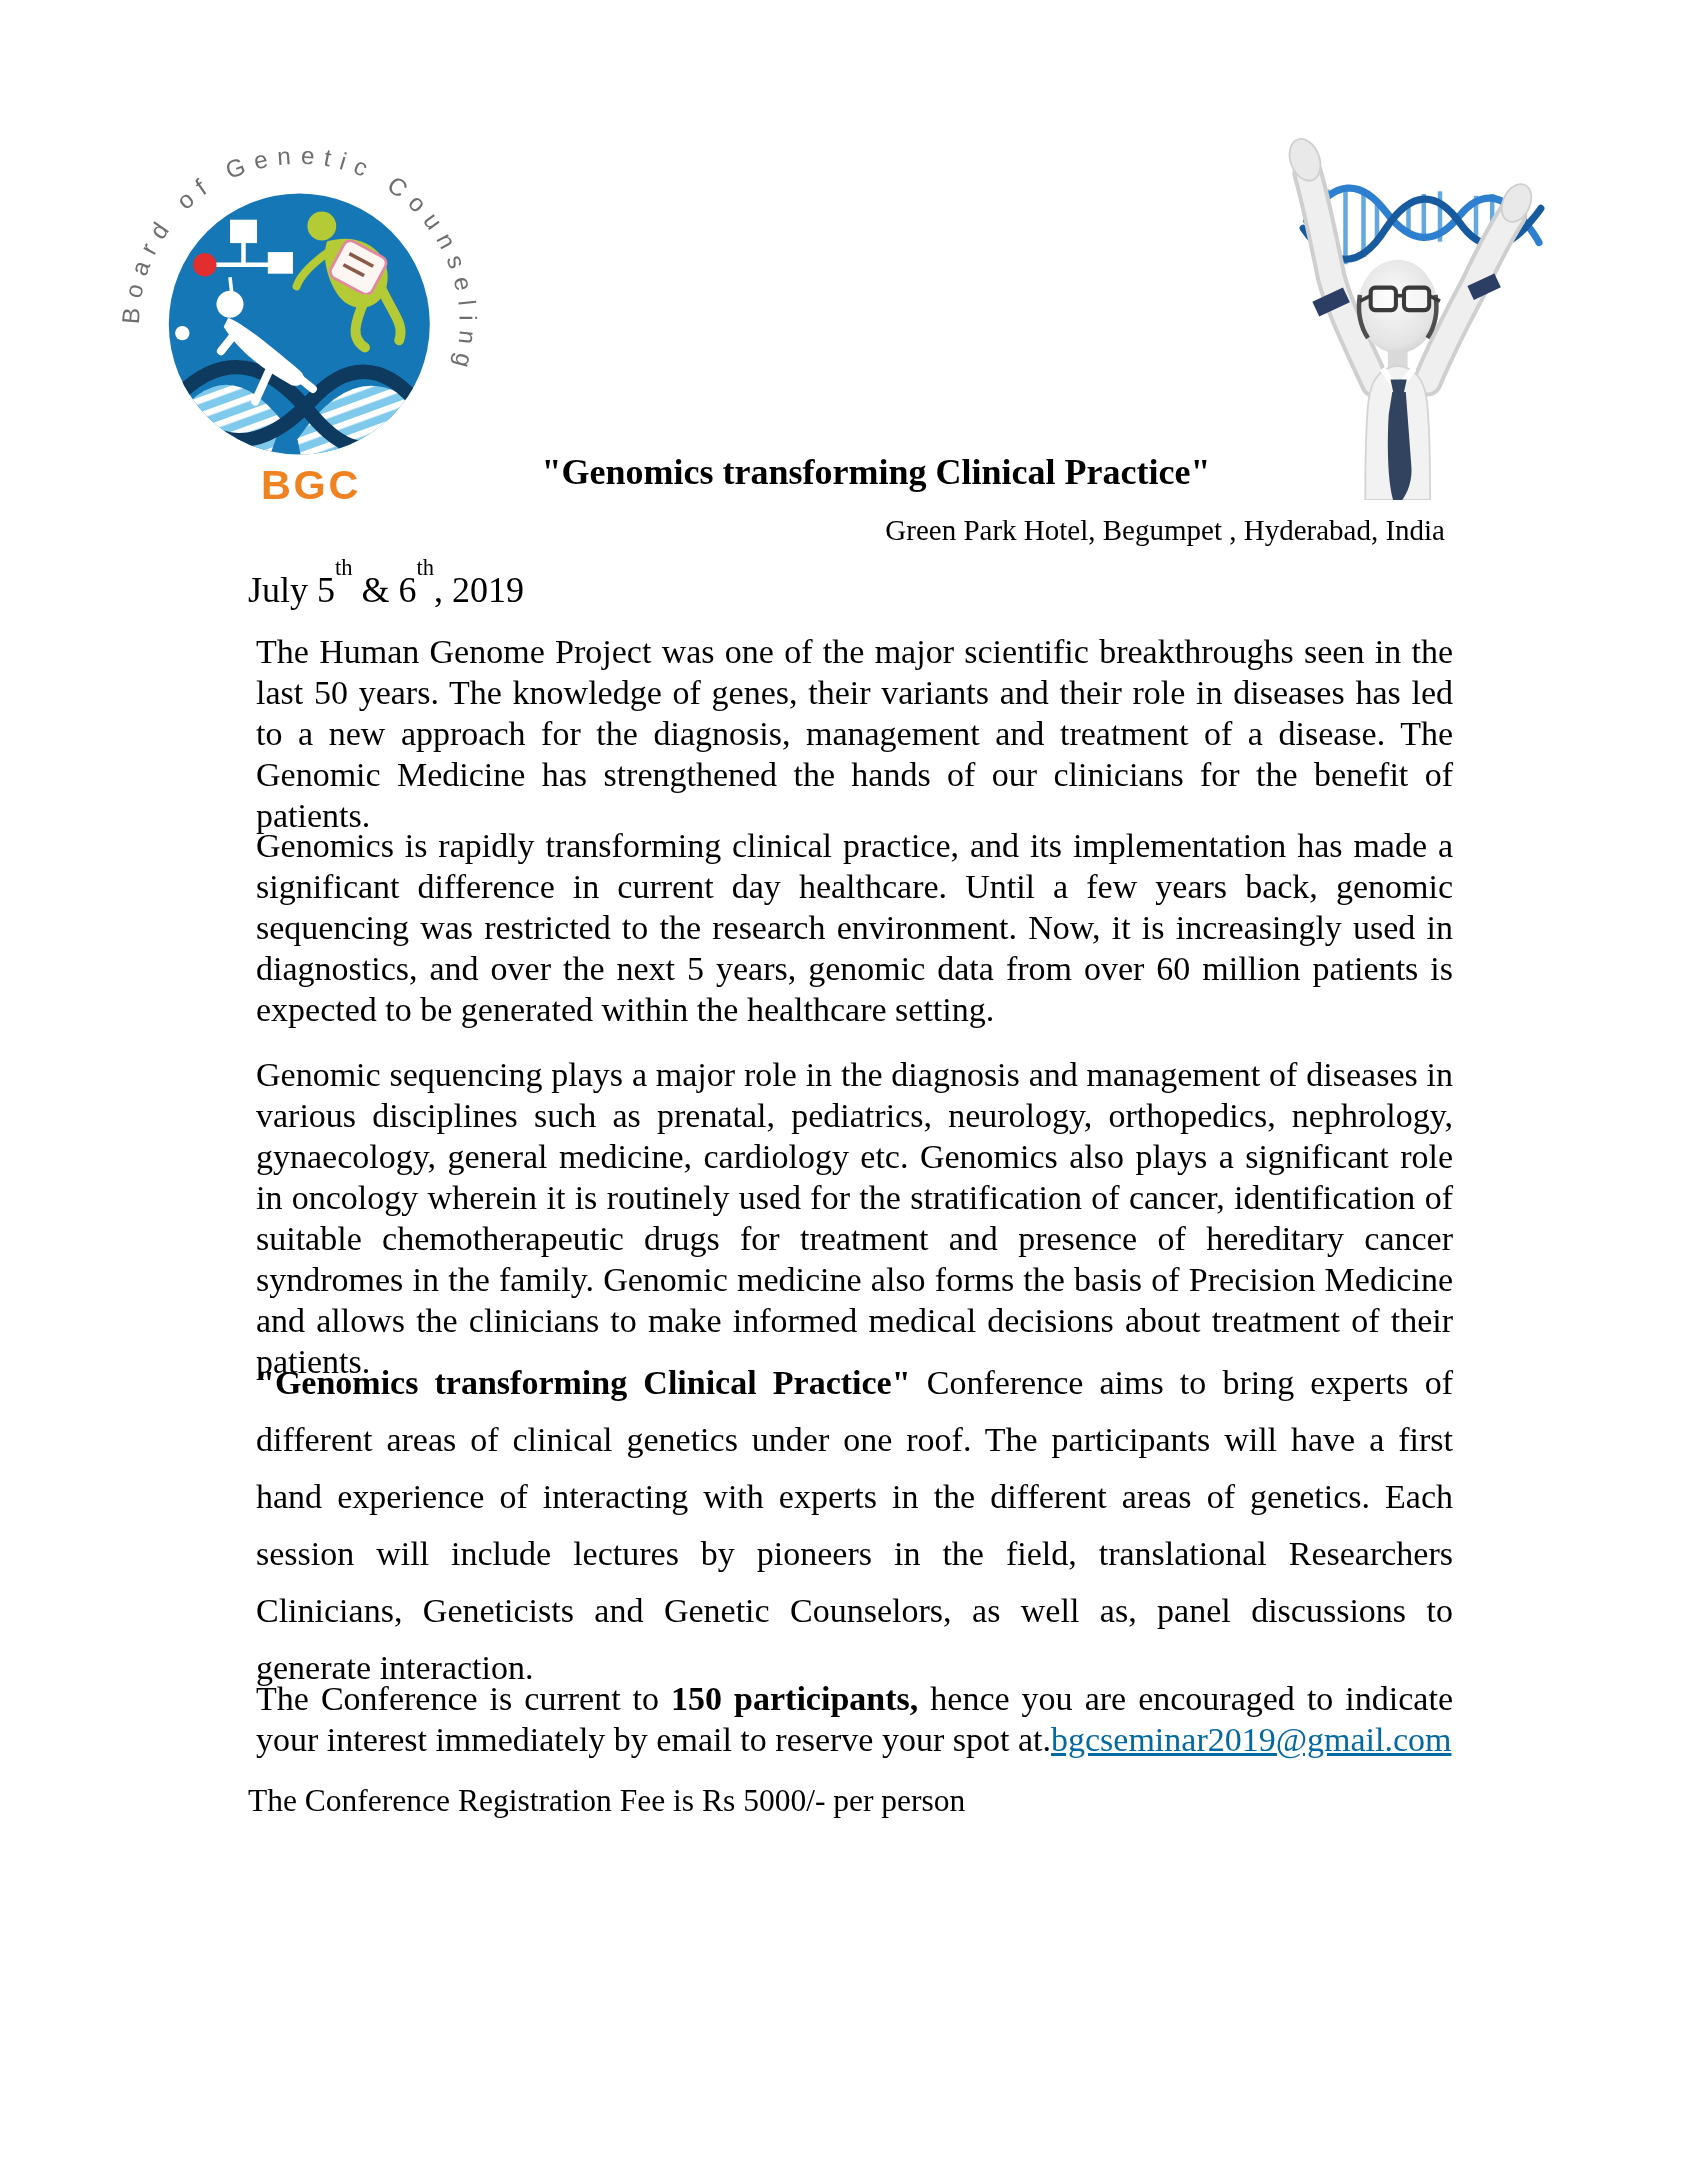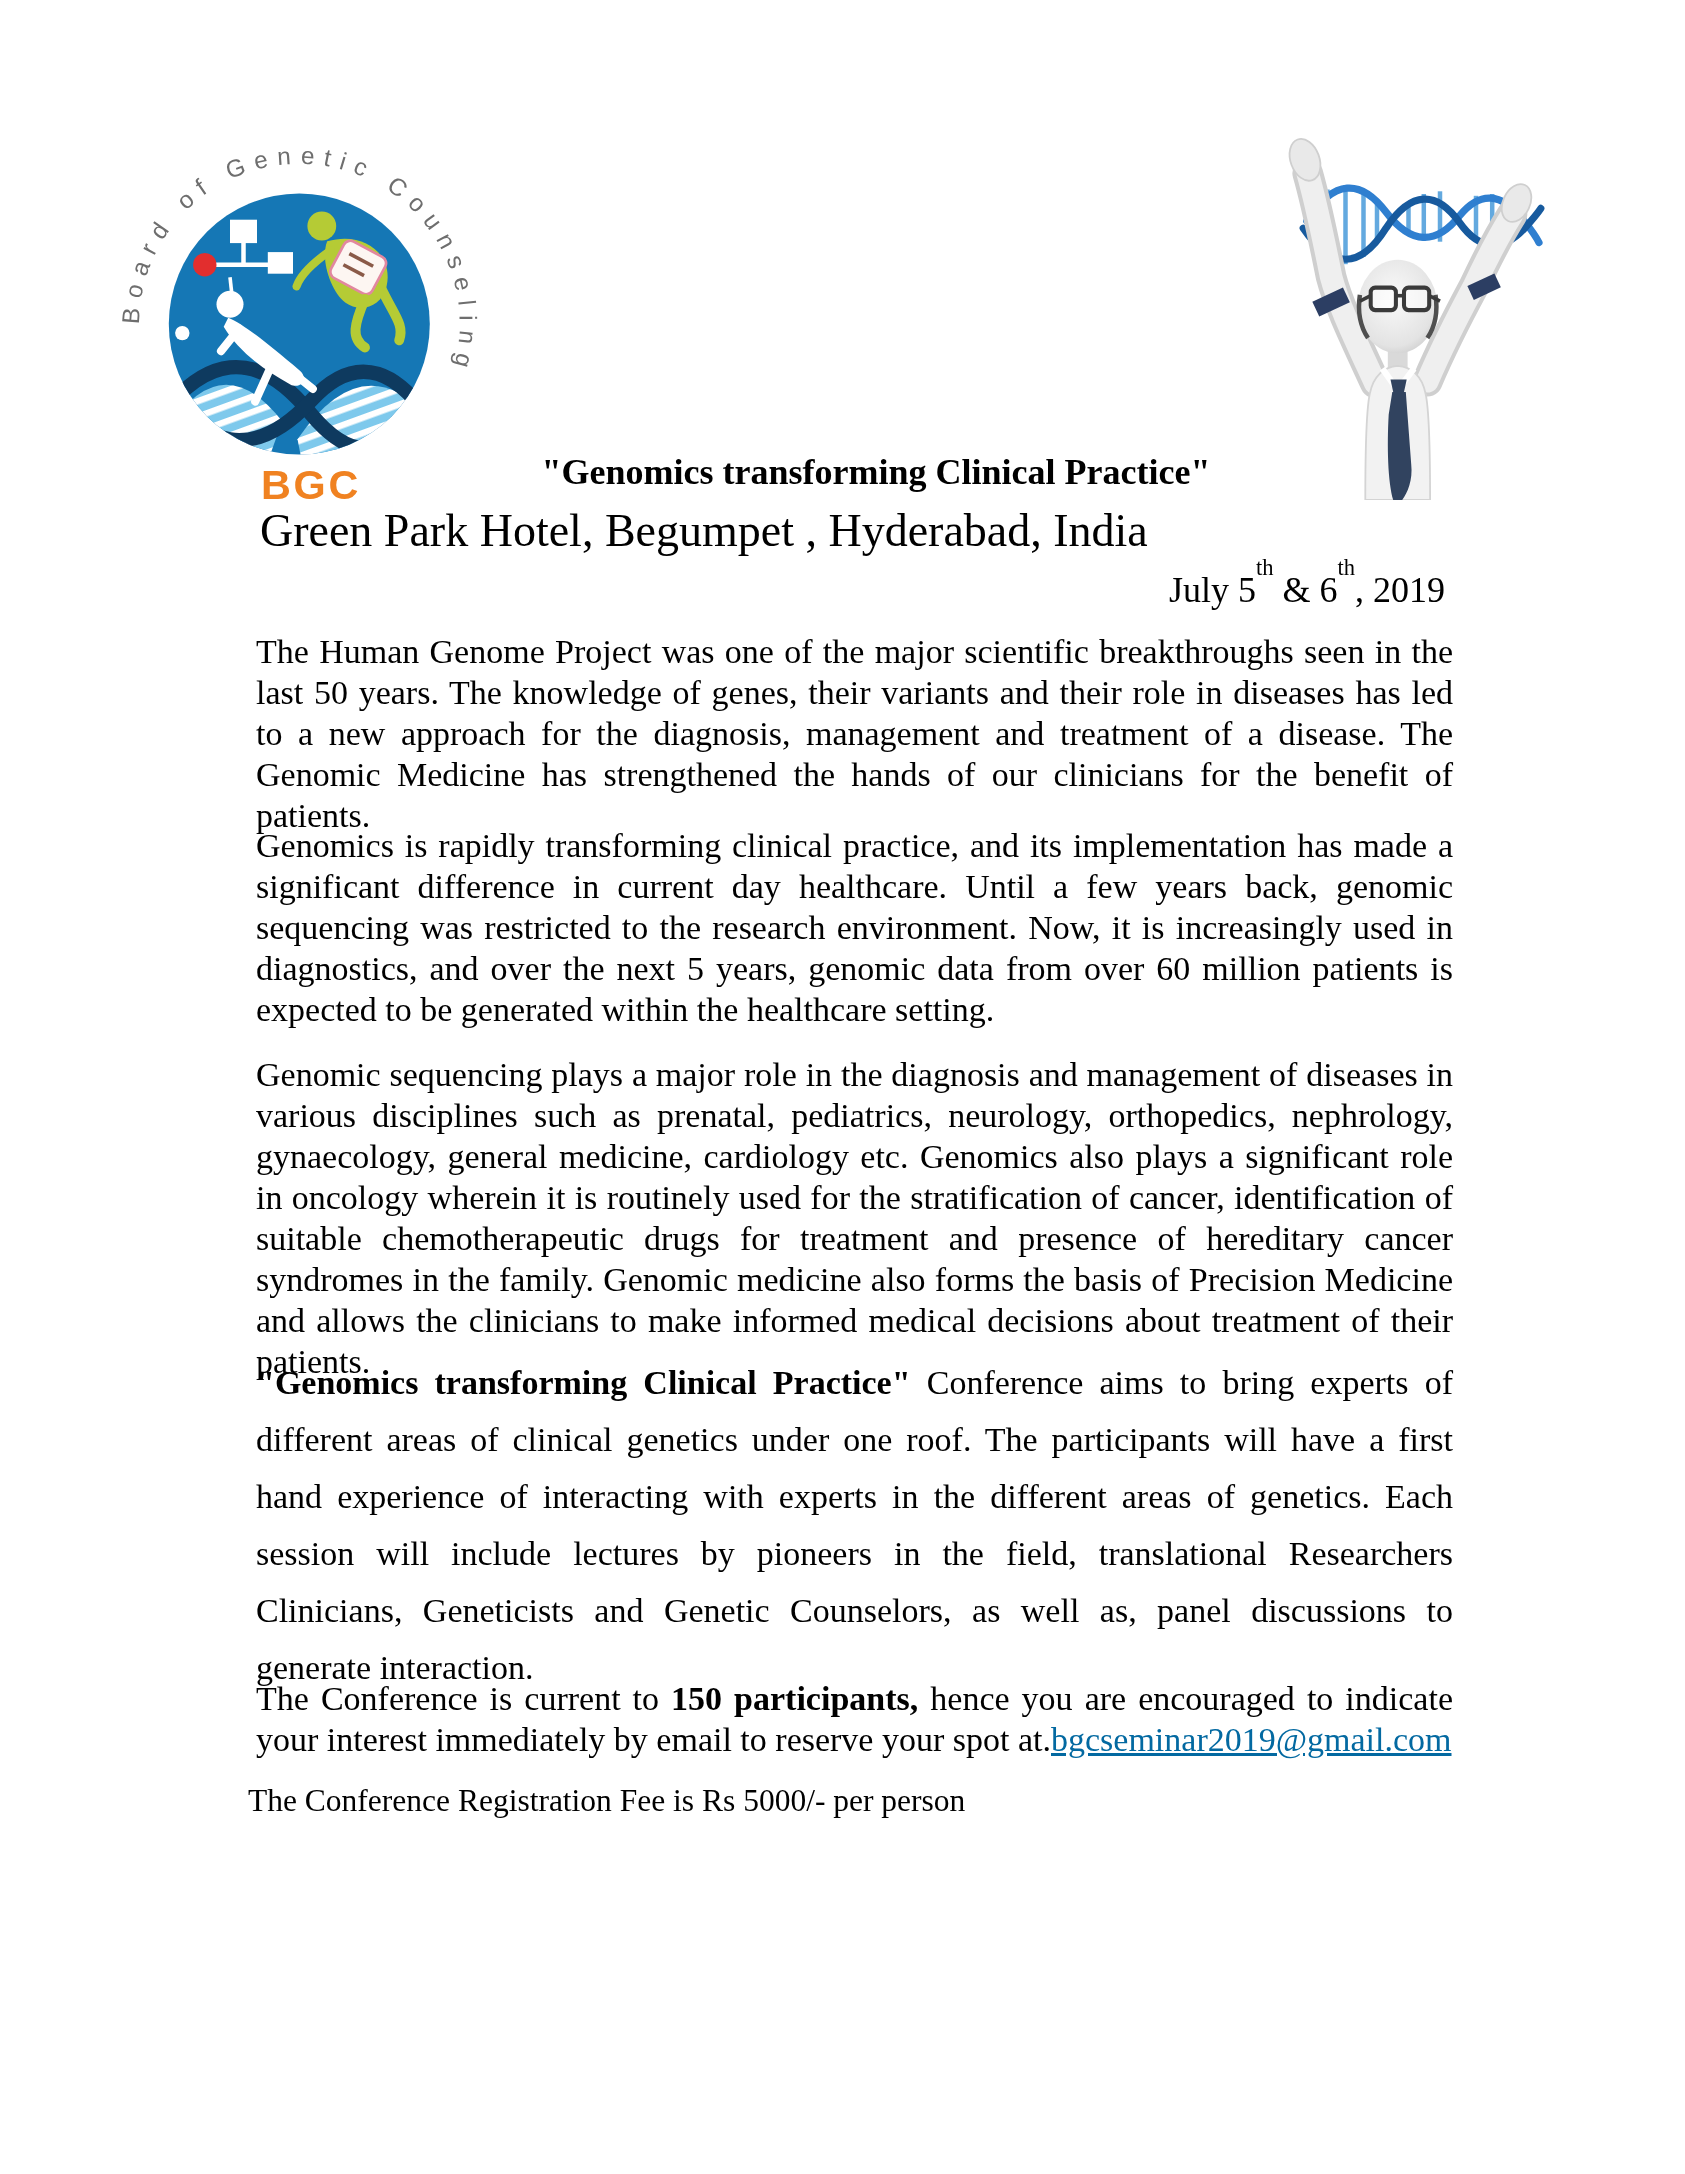--- a/index.html
+++ b/index.html
@@ -8,26 +8,26 @@
     font-family:"Liberation Serif", serif;color:#000;overflow:hidden;
   }
   .abs{position:absolute;}
   .logo-svg{left:95px;top:144px;}
   .hero-svg{left:1251px;top:86px;}
   .title{
     left:248px;top:450px;width:1197px;margin:0;
     font-size:36px;line-height:45px;font-weight:bold;text-align:center;text-indent:59px;
   }
   .venue{
-    left:260px;top:508px;width:1197px;
-    font-size:46px;line-height:45px;text-align:left;
+    left:248px;top:508px;width:1197px;
+    font-size:29px;line-height:45px;text-align:right;
   }
   .date{
     left:248px;top:568px;width:1197px;
-    font-size:36px;line-height:45px;text-align:right;
+    font-size:36px;line-height:45px;text-align:left;
   }
   .date sup{font-size:22.5px;line-height:0;position:relative;top:-14.4px;}
   p.body{
     left:248px;width:1197px;margin:8px;
     font-size:34px;line-height:41px;text-align:justify;
   }
   #p4{line-height:57px;}
   #p5 b{white-space:nowrap;}
   a.email{color:#0369a1;text-decoration:underline;cursor:pointer;}
   .fee{

